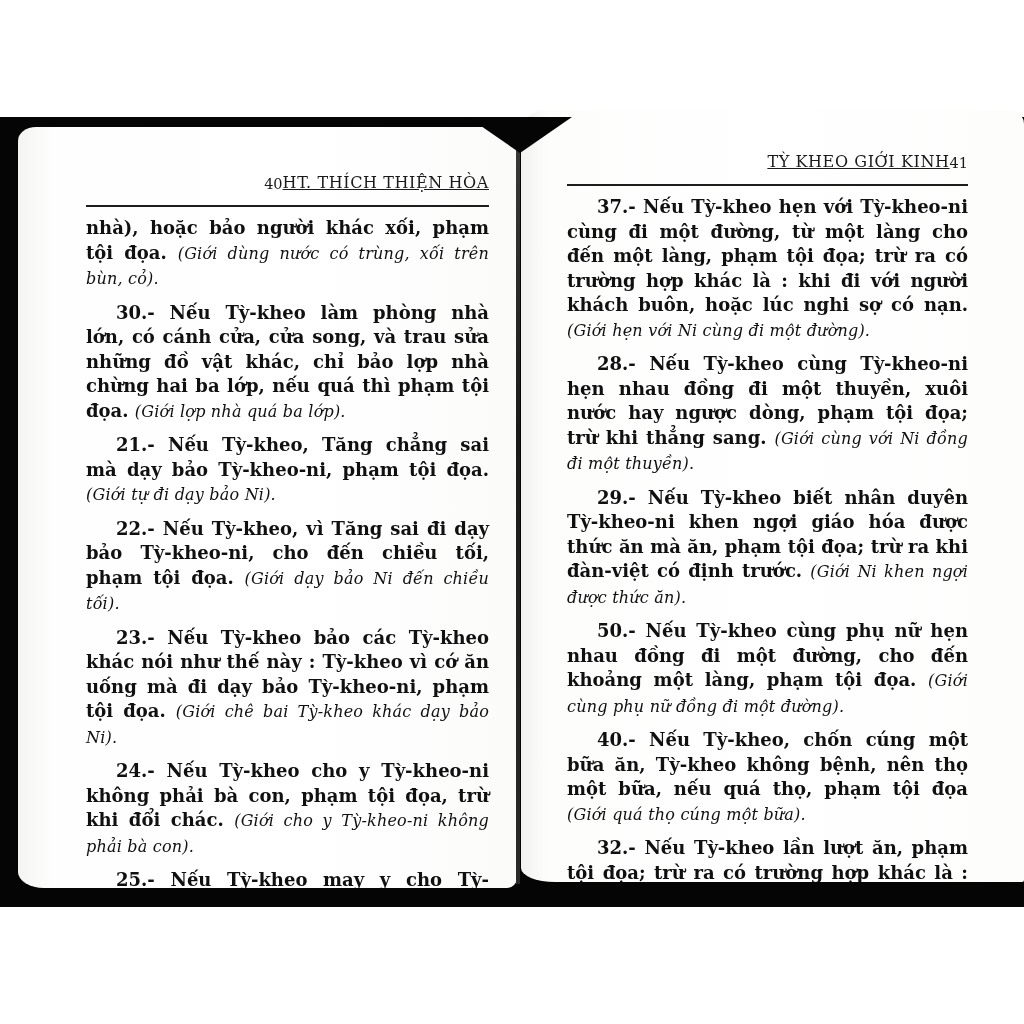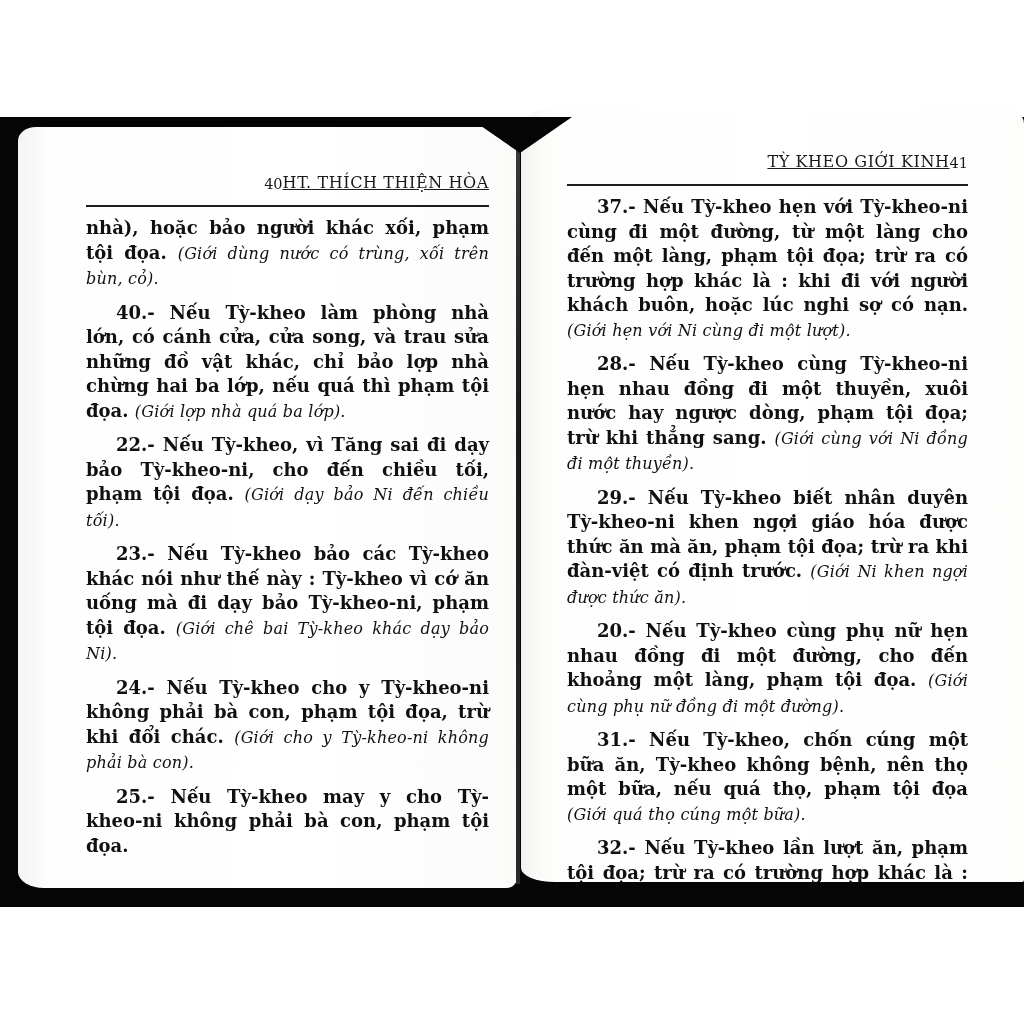--- a/index.html
+++ b/index.html
@@ -47,22 +47,26 @@
       <div class="page-header">
         <span class="hdr-num">40</span>
         <span class="hdr-title">HT. THÍCH THIỆN HÒA</span>
       </div>
       <div class="page-body">
         <p class="para flush">
           <span>nhà), hoặc bảo người khác xối, phạm tội đọa.</span>
           <span class="gloss">(Giới dùng nước có trùng, xối trên bùn, cỏ).</span>
         </p>
         <p class="para">
-          <span>40.- Nếu Tỳ-kheo làm phòng nhà lớn, có cánh cửa, cửa song, và trau sửa những đồ vật khác, chỉ bảo lợp nhà chừng hai ba lớp, nếu quá thì phạm tội đọa.</span>
+          <span>30.- Nếu Tỳ-kheo làm phòng nhà lớn, có cánh cửa, cửa song, và trau sửa những đồ vật khác, chỉ bảo lợp nhà chừng hai ba lớp, nếu quá thì phạm tội đọa.</span>
           <span class="gloss">(Giới lợp nhà quá ba lớp).</span>
+        </p>
+        <p class="para">
+          <span>21.- Nếu Tỳ-kheo, Tăng chẳng sai mà dạy bảo Tỳ-kheo-ni, phạm tội đọa.</span>
+          <span class="gloss">(Giới tự đi dạy bảo Ni).</span>
         </p>
         <p class="para">
           <span>22.- Nếu Tỳ-kheo, vì Tăng sai đi dạy bảo Tỳ-kheo-ni, cho đến chiều tối, phạm tội đọa.</span>
           <span class="gloss">(Giới dạy bảo Ni đến chiều tối).</span>
         </p>
         <p class="para">
           <span>23.- Nếu Tỳ-kheo bảo các Tỳ-kheo khác nói như thế này : Tỳ-kheo vì cớ ăn uống mà đi dạy bảo Tỳ-kheo-ni, phạm tội đọa.</span>
           <span class="gloss">(Giới chê bai Tỳ-kheo khác dạy bảo Ni).</span>
         </p>
         <p class="para">
@@ -80,36 +84,36 @@
 
   <div class="page page-right">
     <div class="page-inner">
       <div class="page-header">
         <span class="hdr-title">TỲ KHEO GIỚI KINH</span>
         <span class="hdr-num">41</span>
       </div>
       <div class="page-body">
         <p class="para">
           <span>37.- Nếu Tỳ-kheo hẹn với Tỳ-kheo-ni cùng đi một đường, từ một làng cho đến một làng, phạm tội đọa; trừ ra có trường hợp khác là : khi đi với người khách buôn, hoặc lúc nghi sợ có nạn.</span>
-          <span class="gloss">(Giới hẹn với Ni cùng đi một lượt).</span>
+          <span class="gloss">(Giới hẹn với Ni cùng đi một đường).</span>
         </p>
         <p class="para">
           <span>28.- Nếu Tỳ-kheo cùng Tỳ-kheo-ni hẹn nhau đồng đi một thuyền, xuôi nước hay ngược dòng, phạm tội đọa; trừ khi thẳng sang.</span>
           <span class="gloss">(Giới cùng với Ni đồng đi một thuyền).</span>
         </p>
         <p class="para">
           <span>29.- Nếu Tỳ-kheo biết nhân duyên Tỳ-kheo-ni khen ngợi giáo hóa được thức ăn mà ăn, phạm tội đọa; trừ ra khi đàn-việt có định trước.</span>
           <span class="gloss">(Giới Ni khen ngợi được thức ăn).</span>
         </p>
         <p class="para">
-          <span>20.- Nếu Tỳ-kheo cùng phụ nữ hẹn nhau đồng đi một đường, cho đến khoảng một làng, phạm tội đọa.</span>
+          <span>50.- Nếu Tỳ-kheo cùng phụ nữ hẹn nhau đồng đi một đường, cho đến khoảng một làng, phạm tội đọa.</span>
           <span class="gloss">(Giới cùng phụ nữ đồng đi một đường).</span>
         </p>
         <p class="para">
-          <span>31.- Nếu Tỳ-kheo, chốn cúng một bữa ăn, Tỳ-kheo không bệnh, nên thọ một bữa, nếu quá thọ, phạm tội đọa</span>
+          <span>40.- Nếu Tỳ-kheo, chốn cúng một bữa ăn, Tỳ-kheo không bệnh, nên thọ một bữa, nếu quá thọ, phạm tội đọa</span>
           <span class="gloss">(Giới quá thọ cúng một bữa).</span>
         </p>
         <p class="para">
           <span>32.- Nếu Tỳ-kheo lần lượt ăn, phạm tội đọa; trừ ra có trường hợp khác là : khi có bệnh, khi người cúng y.</span>
           
         </p>
       </div>
     </div>
   </div>
 

